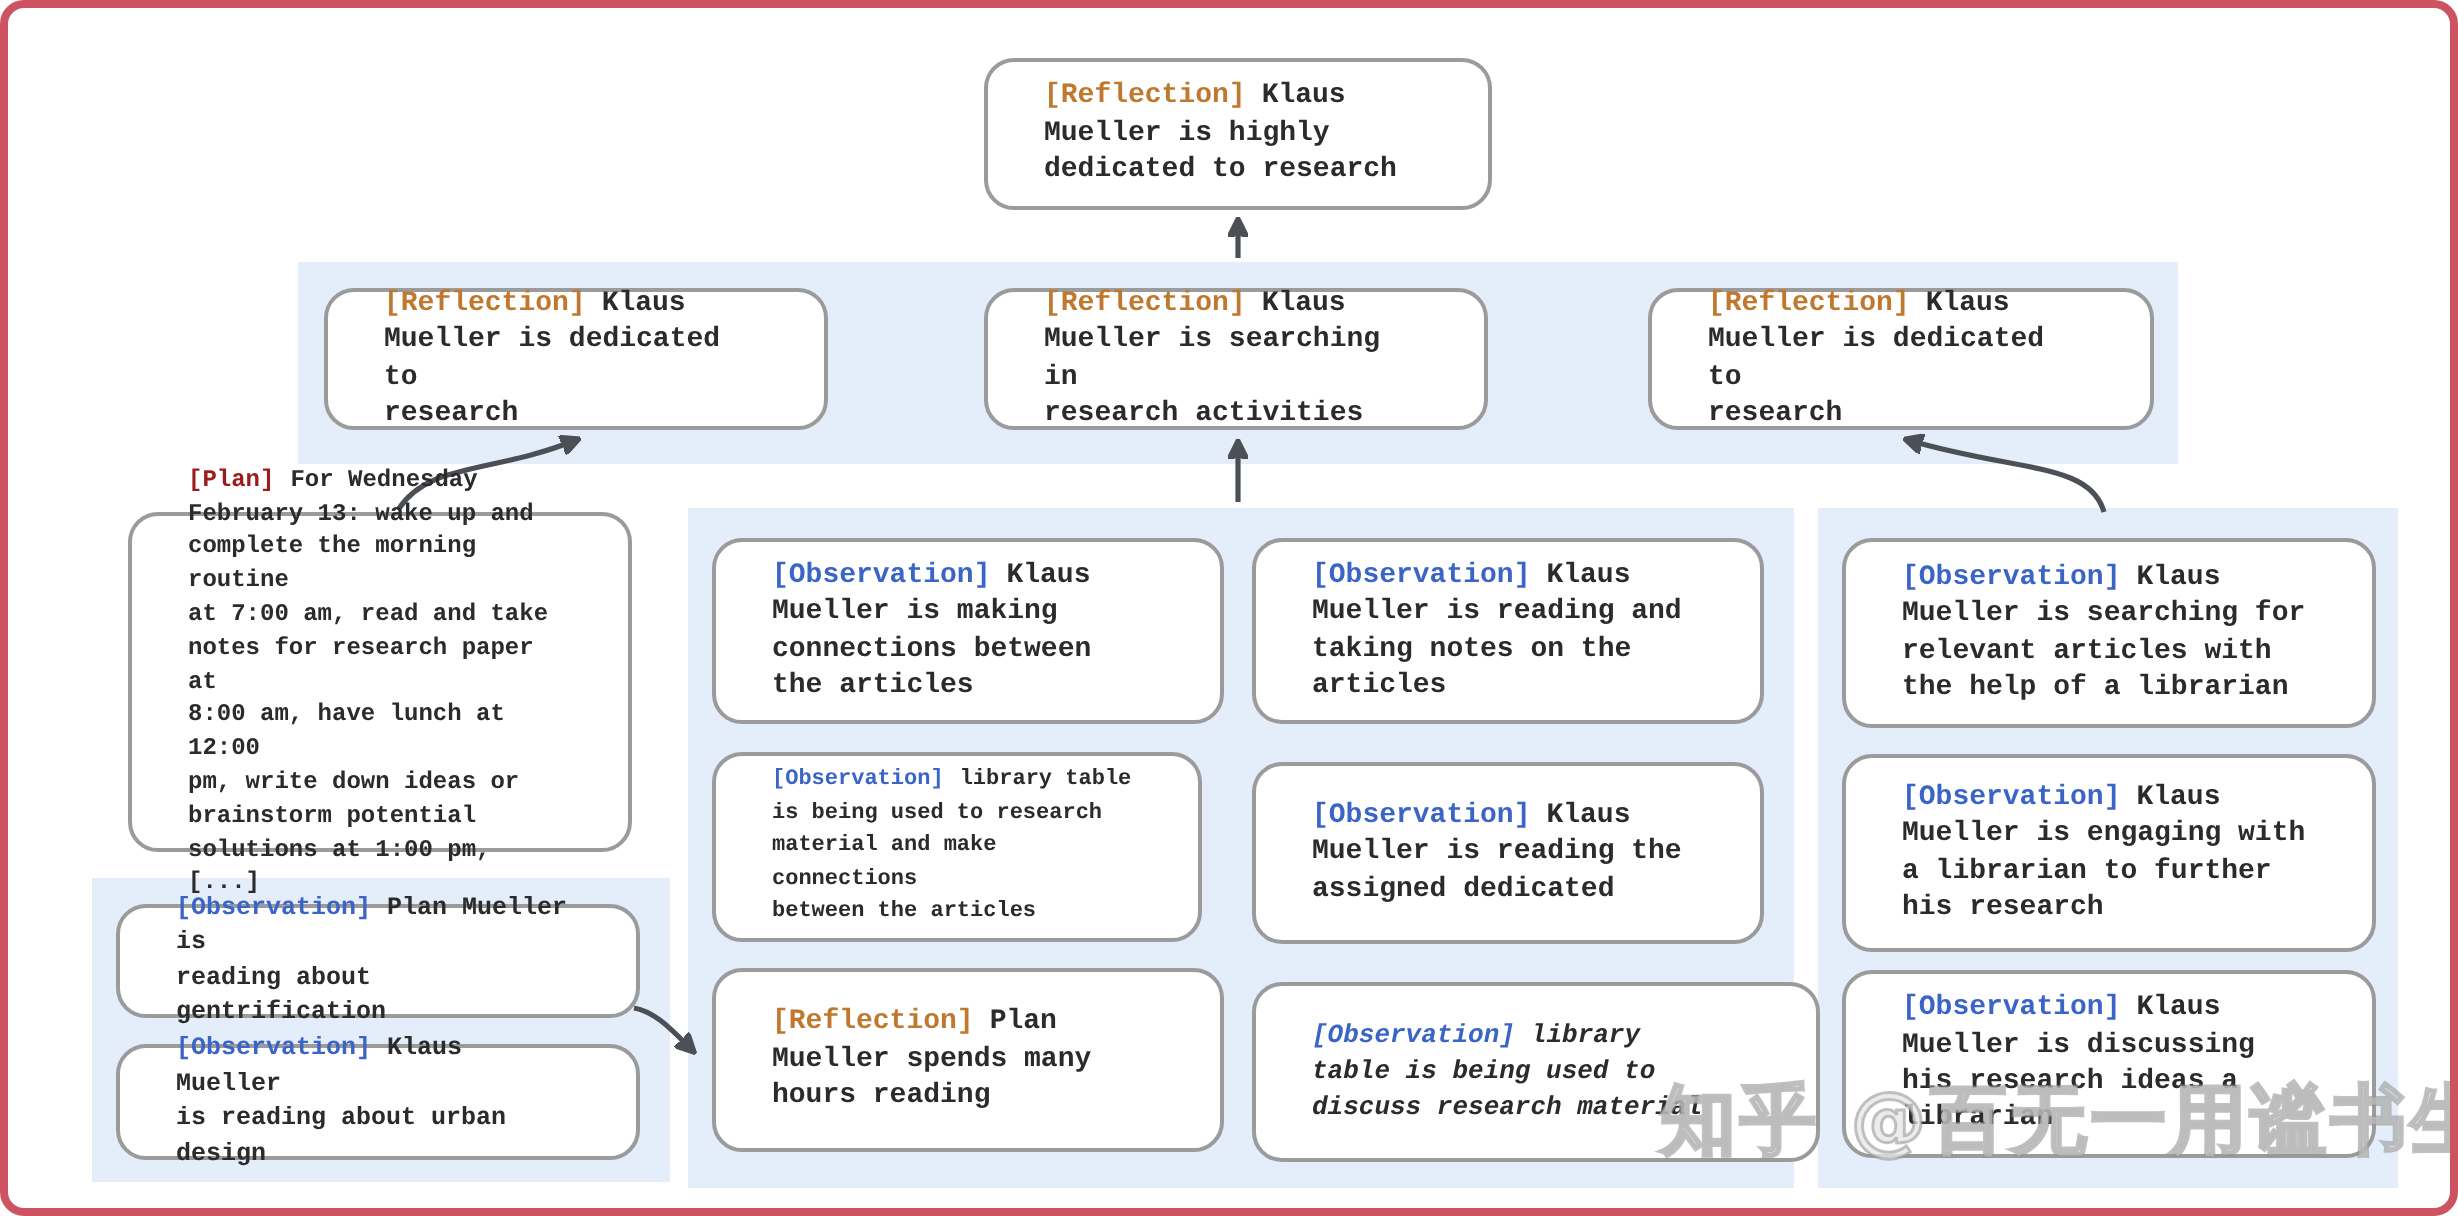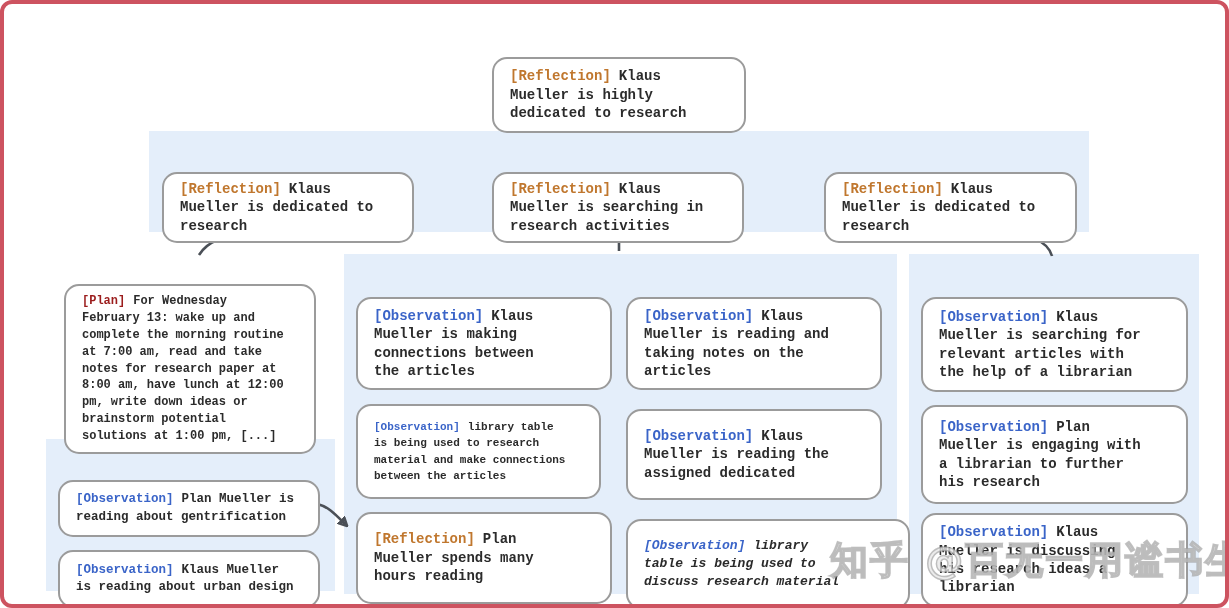--- a/index.html
+++ b/index.html
@@ -13,21 +13,21 @@
   .band { position:absolute; background:var(--band,#e4eefa); }
   .band-row2  { left:145px; top:127px; width:940px; height:101px; }
   .band-left  { left:42px;  top:435px; width:289px; height:152px; }
   .band-mid   { left:340px; top:250px; width:553px; height:340px; }
   .band-right { left:905px; top:250px; width:290px; height:340px; }
 
   .node {
     position:absolute; background:#ffffff;
     border:2.5px solid #9b9b9b; border-radius:15px;
     display:flex; align-items:center;
-    padding:8px 16px; color:#2b2b2b; font-size:14px; line-height:1.32;margin-top:28px;
+    padding:8px 28px; color:#2b2b2b; font-size:14px; line-height:1.32;
   }
   .node p { width:100%; }
   .body { white-space:pre-line; }
   .tag { margin-right:8px; }
   .tag-reflection  { color:var(--reflection,#c0772e); }
   .tag-observation { color:var(--observation,#3a64c8); }
   .tag-plan        { color:var(--plan,#9b1c1c); }
 
   .n-top      { left:488px; top:25px;  width:254px; height:76px; }
   .n-r2l      { left:158px; top:140px; width:252px; height:71px; }
@@ -168,21 +168,21 @@
   </div>
 
   <div class="node n-search">
     <p><span class="tag tag-observation">[Observation]</span><span class="body">Klaus
 Mueller is searching for
 relevant articles with
 the help of a librarian</span></p>
   </div>
 
   <div class="node n-engage">
-    <p><span class="tag tag-observation">[Observation]</span><span class="body">Plan
+    <p><span class="tag tag-observation">[Observation]</span><span class="body">Klaus
 Mueller is engaging with
 a librarian to further
 his research</span></p>
   </div>
 
   <div class="node n-discuss">
     <p><span class="tag tag-observation">[Observation]</span><span class="body">Klaus
 Mueller is discussing
 his research ideas a
 librarian</span></p>

